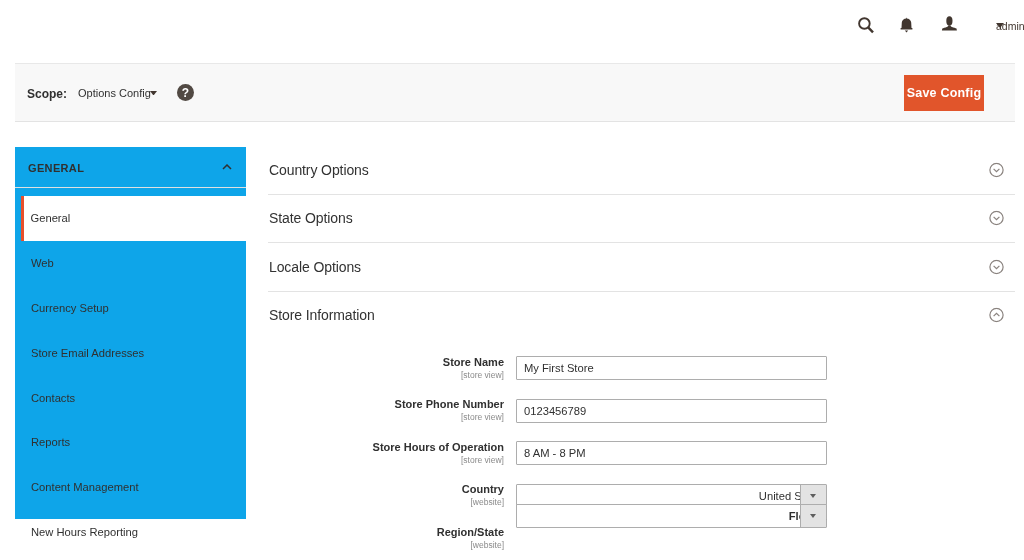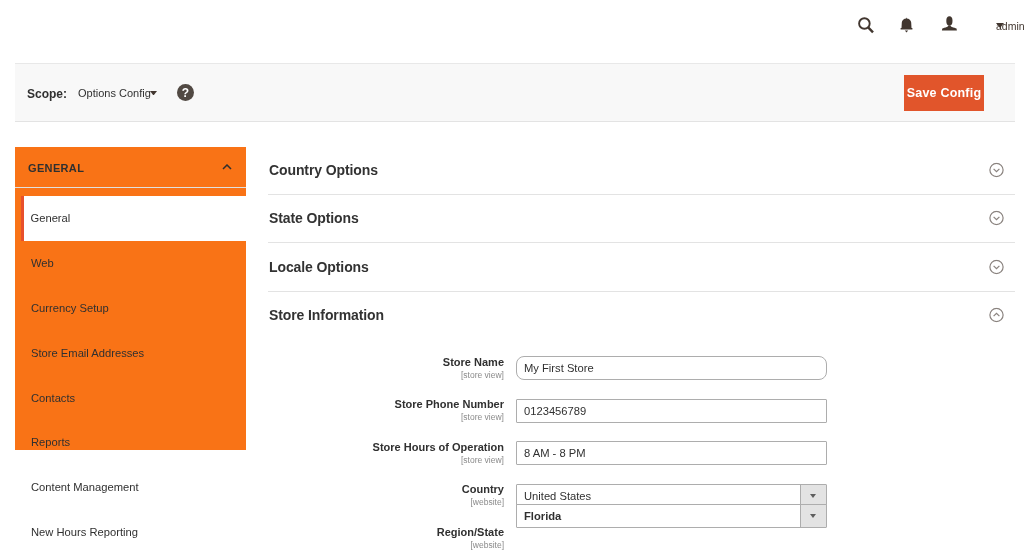--- a/index.html
+++ b/index.html
@@ -11,41 +11,41 @@
 #title { left:14px; top:16.7px; font-size:24.5px; font-weight:400; color:#41362f; letter-spacing:-0.45px; line-height:1; }
 #admin-txt { left:963px; top:19.5px; font-size:10.5px; color:#41362f;margin-left:33px; }
 
 
 #scopebar { left:15px; top:63px; width:1000px; height:59px; background:#f8f8f8; border-top:1px solid #e8e8e8; border-bottom:1px solid #e3e3e3; }
 #scope-label { left:27px; top:87px; font-size:12px; font-weight:bold; color:#303030; }
 #scope-val { left:78px; top:87px; font-size:11px; color:#303030; }
 #save-btn { left:904px; top:75px; width:80px; height:36px; background:#e1552b; color:#fff; font-size:12.5px; font-weight:bold; text-align:center; line-height:36px; letter-spacing:0.2px; }
 
 
-#sidebar { left:15px; top:147px; width:231px; height:303px; background:#f97316; }
+#sidebar { left:15px; top:147px; width:231px; height:372px; background:#0ea5e9; }
 #nav-head { position:relative; height:41px; border-bottom:1px solid #e0e0e0; }
 #nav-head span.t { position:absolute; left:13px; top:15px; font-size:11px; font-weight:bold; color:#303030; letter-spacing:0.35px; }
 #nav-head svg { position:absolute; right:14px; top:16.5px; }
 .nav-gap { height:8px; }
 ul#nav { list-style:none; }
 ul#nav li { height:44.8px; display:flex; align-items:center; padding-left:16px; font-size:11.2px; color:#303030; }
 ul#nav li.sel { background:#fff; margin-left:6px; border-left:3.5px solid #e8502c; padding-left:6.5px; }
 
 
 .sect { left:268px; width:747px; height:48.5px; }
-.sect .st { position:absolute; left:1px; top:50%; transform:translateY(-50%); font-size:14px; font-weight:bold; color:#323232; letter-spacing:-0.1px; }
+.sect .st { position:absolute; left:1px; top:50%; transform:translateY(-50%); font-size:14px; font-weight:normal; color:#323232; letter-spacing:-0.1px; }
 .sect svg.circ { position:absolute; right:11px; top:50%; transform:translateY(-50%); }
 .sline { left:268px; width:747px; height:0; border-top:1px solid #e3e3e3; }
 
 
 .frow-label { position:absolute; width:250px; text-align:right; }
 .frow-label .l1 { font-size:11px; font-weight:bold; color:#303030; line-height:13px; display:block; }
 .frow-label .l2 { font-size:8.5px; color:#8a8a8a; line-height:11px; display:block; margin-top:1px; }
 .inp { position:absolute; left:516px; width:311px; height:24px; border:1px solid #adadad; border-radius:1px; background:#fff; font-size:11.2px; color:#303030; line-height:22px; padding-left:7px; }
-.select { position:absolute; left:516px; width:311px; height:24px; border:1px solid #adadad; border-radius:1px; background:#fff; font-size:11.2px; color:#303030; line-height:22px; padding-left:7px; }
+.select { position:absolute; left:516px; width:311px; height:24px; border:1px solid #adadad; border-radius:1px; background:#fff; font-size:11.2px; color:#303030; line-height:22px; padding-left:7px;text-align:right; }
 .select .btn { position:absolute; right:0; top:0; width:26px; height:22px; background:#e3e3e3; border-left:1px solid #adadad; }
 .select .btn:after { content:""; position:absolute; left:50%; top:50%; margin-left:-3.5px; margin-top:-2px; border-left:3.5px solid transparent; border-right:3.5px solid transparent; border-top:4px solid #5e5e5e; }
 </style>
 </head>
 <body>
 <div id="page">
 
   <svg class="abs" style="left:857px; top:16px;" width="18" height="18" viewBox="0 0 18 18">
     <circle cx="7.4" cy="7.5" r="5.3" fill="none" stroke="#41362f" stroke-width="1.9"></circle>
     <line x1="11.4" y1="11.6" x2="16" y2="16.3" stroke="#41362f" stroke-width="2.4"></line>
@@ -125,21 +125,21 @@
     <svg class="circ" width="15" height="15" viewBox="0 0 15 15">
         <circle cx="7.5" cy="7.5" r="6.6" fill="none" stroke="#8a837f" stroke-width="1.2"></circle>
         <path d="M4.6 8.7 L7.5 5.8 L10.4 8.7" fill="none" stroke="#8a837f" stroke-width="1.2"></path>
       </svg>
   </div>
 
   <div class="frow-label" style="left:254px; top:355.5px;">
     <span class="l1">Store Name</span>
       <span class="l2">[store view]</span>
   </div>
-  <div class="inp" style="top:356px;border-radius:8px;">My First Store</div>
+  <div class="inp" style="top:356px;">My First Store</div>
 
   <div class="frow-label" style="left:254px; top:398px;">
     <span class="l1">Store Phone Number</span>
       <span class="l2">[store view]</span>
   </div>
   <div class="inp" style="top:398.5px;">0123456789</div>
 
   <div class="frow-label" style="left:254px; top:440.5px;">
     <span class="l1">Store Hours of Operation</span>
       <span class="l2">[store view]</span>

